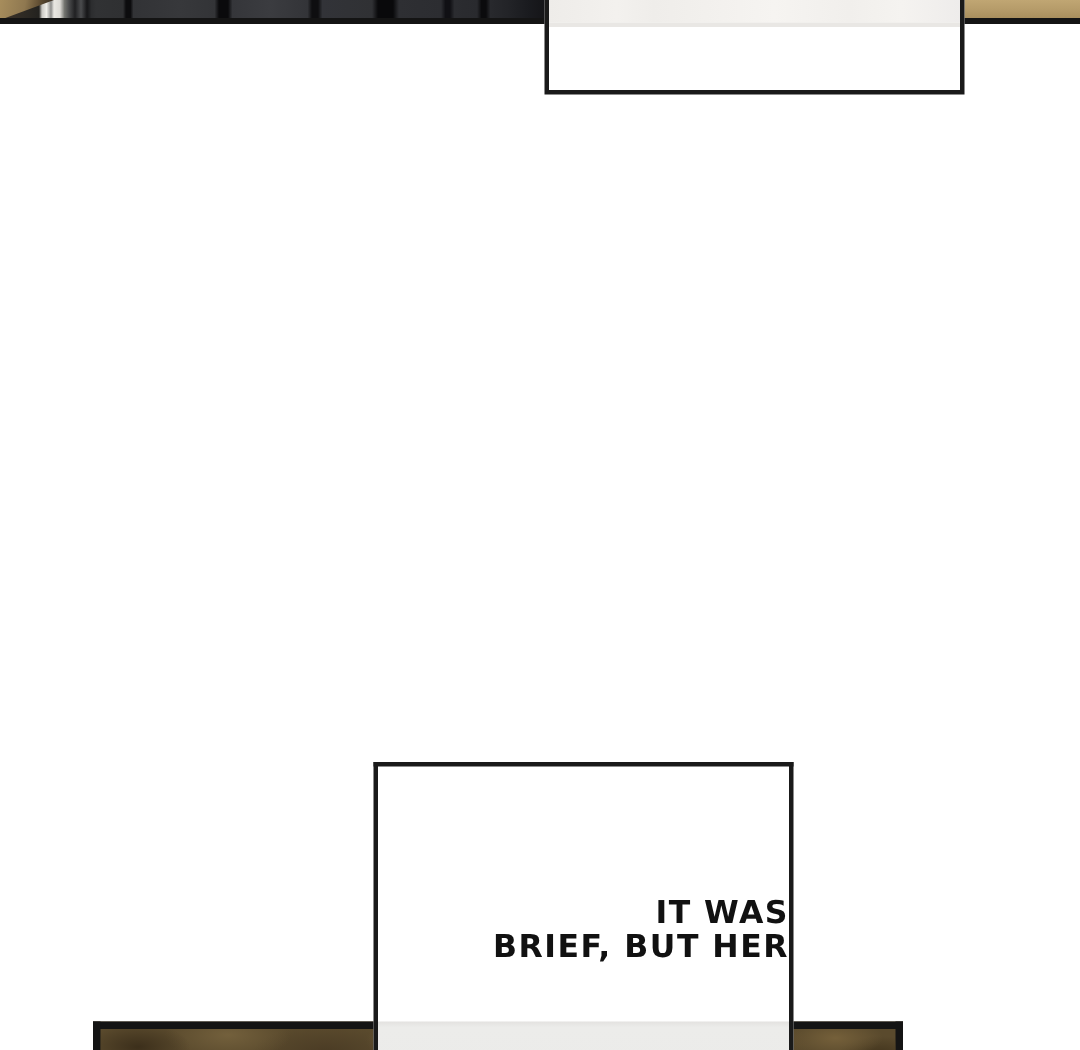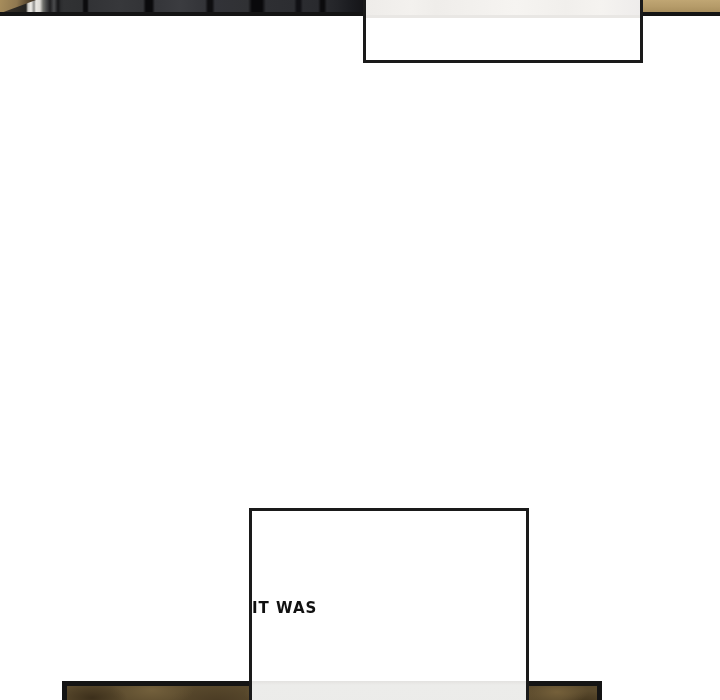--- a/index.html
+++ b/index.html
@@ -80,22 +80,22 @@
   }
 
   .bottom-bubble {
     left: 249px; top: 508px;
     width: 274px; height: 210px;
     border-bottom: none;
   }
   .speech-text {
     position: absolute;
     left: 0; right: 0; top: 86px;
-    text-align: left;
-    font-size: 15px;
+    text-align: right;
+    font-size: 21px;
     line-height: 23px;
     font-weight: 700;
     letter-spacing: 1px;
     color: #111111;
   }
   .bubble-overlap {
     position: absolute;
     left: 0; right: 0; top: 170px; bottom: 0;
     background:
       radial-gradient(140px 34px at 50% 105%, rgba(248,247,245,0.9) 0%, rgba(248,247,245,0) 70%),
@@ -143,17 +143,18 @@
     <span></span>
   </div>
 
   <div class="bottom-panel">
     <div class="texture"></div>
   </div>
 
   <div class="bubble bottom-bubble">
     <div class="speech-text">
       <div>IT WAS</div>
+      <div>BRIEF, BUT HER</div>
     </div>
     <div class="bubble-overlap"></div>
   </div>
 
 </div>
 
 </body></html>

